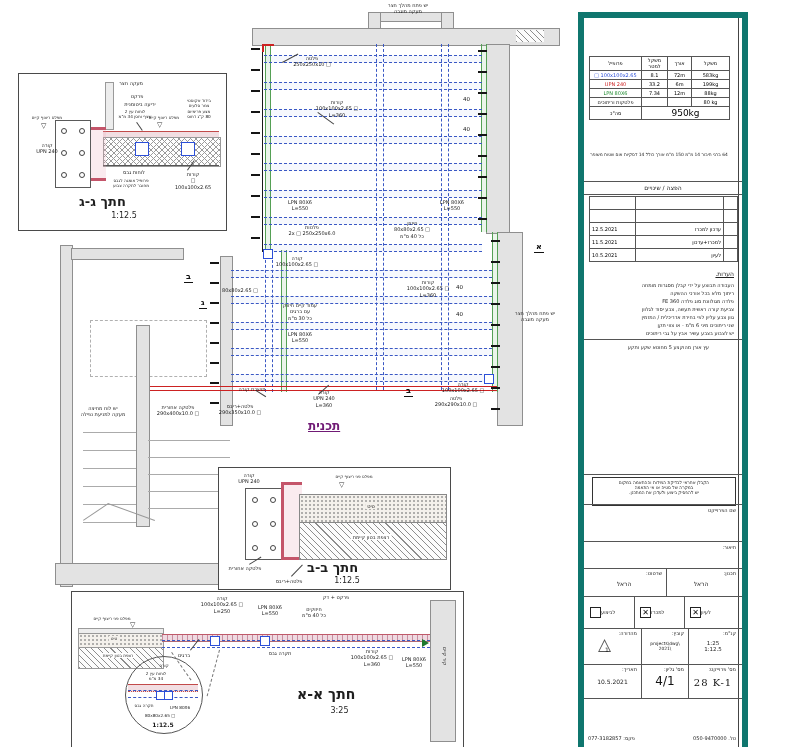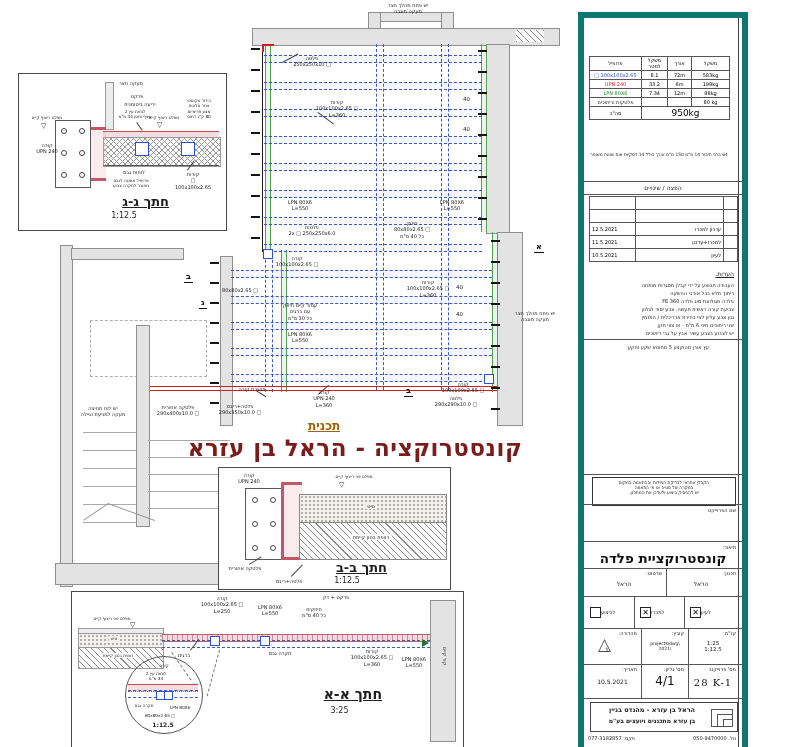--- a/index.html
+++ b/index.html
@@ -37,21 +37,21 @@
          repeating-linear-gradient(-45deg,#9a9a9a 0,#9a9a9a .7px,transparent .7px,transparent 4px);background-color:#fff}
   .tile{position:absolute;background:#f2dee2;border-top:1px solid #c24a4a;border-bottom:1px dotted #c24a4a}
   .deckband{position:absolute;background-color:#efdae1;border-top:1px solid #c05a6a;border-bottom:1px solid #b06a74;
             background-image:repeating-linear-gradient(90deg,#c98ca0 0,#c98ca0 .7px,transparent .7px,transparent 5px)}
   .beamline{position:absolute;height:6px;border-top:1px dashed #3a58c4;border-bottom:1px dashed #3a58c4}
   .upn{position:absolute;border-left:3px solid #c4556a;border-top:3px solid #c4556a;border-bottom:3px solid #c4556a;background:rgba(231,166,180,.22)}
   .plate{position:absolute;border:1px solid #5a5a5a;background:#fff}
   .boltgrid{position:absolute}
   .bolt{position:absolute;width:4px;height:4px;border:1px solid #444;border-radius:50%;background:#fff}
   .lvl{position:absolute;font-size:7px;color:#333;z-index:6}
-  .sec-title{position:absolute;font-weight:bold;color:#1e1e1e;text-decoration:underline;direction:rtl;text-align:right;z-index:6}
+  .sec-title{position:absolute;font-weight:bold;color:#1e1e1e;direction:rtl;text-align:left;z-index:6}
   .sec-scale{position:absolute;color:#1e1e1e;text-align:center;z-index:6}
   .circle{position:absolute;border:1px solid #555;border-radius:50%}
   .vtext{writing-mode:vertical-rl;text-orientation:mixed}
   .arr{position:absolute;width:0;height:0;border-top:4px solid transparent;border-bottom:4px solid transparent;border-left:7px solid #1d7a2e}
   
   #tblock{position:absolute;border:6px solid #0f766e;background:#fff}
   #tblock .inedge{position:absolute;right:3px;top:0;bottom:0;width:0;border-left:1px solid #444}
   table{border-collapse:collapse;table-layout:fixed}
   .mat{position:absolute;background:#fff}
   .mat th,.mat td{border:1px solid #555;font-size:5px;padding:1px 2px;text-align:center;vertical-align:middle;overflow:hidden}
@@ -59,21 +59,21 @@
   .mat .tot{font-size:9px;text-align:center}
   .rev{position:absolute;background:#fff}
   .rev td{border:1px solid #555;font-size:5px;padding:0 2px;height:12px;overflow:hidden}
   .tb-lbl{position:absolute;font-size:5px;color:#222;direction:rtl;white-space:pre-line}
   .tb-sm{position:absolute;font-size:4.4px;color:#222;direction:rtl;white-space:pre-line}
   .cb{position:absolute;width:9px;height:9px;border:1px solid #222;text-align:center}
   .cb span{font-size:8px;line-height:9px;color:#111;display:block}
   .vdiv{position:absolute;width:0;border-left:1px solid #555}
   .notesline{font-size:5px;line-height:1.6;color:#222;text-align:right;direction:rtl}
   #watermark{position:absolute;color:#7b1c1c;font-weight:bold;font-size:23px;direction:rtl;text-align:center;z-index:20;letter-spacing:.5px}
-  .plan-title{position:absolute;font-size:12px;font-weight:bold;color:#a16207;text-decoration:underline;direction:rtl;z-index:6}
+  .plan-title{position:absolute;font-size:12px;font-weight:bold;color:#701a75;text-decoration:underline;direction:rtl;z-index:6}
   .logo-sq{position:absolute;border:1px solid #555;background:#fff}
 </style>
 </head>
 <body>
 
 <div id="sheet">
 
   <div class="wall" style="left:368px;top:12px;width:84px;height:8px"></div>
   <div class="wall" style="left:368px;top:12px;width:11px;height:22px"></div>
   <div class="wall" style="left:441px;top:12px;width:11px;height:22px"></div>
@@ -243,21 +243,20 @@
   <span class="dim" style="left:463px;top:126px">40</span>
   <span class="dim" style="left:456px;top:284px">40</span>
   <span class="dim" style="left:456px;top:311px">40</span>
 
   <span class="marker" style="left:534px;top:243px">א</span>
   <span class="marker" style="left:184px;top:273px">ב</span>
   <span class="marker" style="left:199px;top:299px">ג</span>
   <span class="marker" style="left:404px;top:387px">ב</span>
 
   <div class="plan-title" style="left:308px;top:419px">תכנית</div>
-  <div id="watermark" style="left:150px;top:435px;width:410px">קונסטרוקציה - הראל בן עזרא</div>
 
   <div class="box" style="left:18px;top:73px;width:207px;height:156px">
     <div class="wallthin" style="left:86px;top:8px;width:7px;height:46px"></div>
     <div class="tile" style="left:84px;top:57px;width:116px;height:6px"></div>
     <div class="abs insul" style="left:84px;top:63px;width:116px;height:28px;border:1px solid #999"></div>
     <div class="bluesq" style="left:116px;top:68px;width:12px;height:12px"></div>
     <div class="bluesq" style="left:162px;top:68px;width:12px;height:12px"></div>
     <div class="hline" style="left:84px;top:91px;width:116px"></div>
     <div class="upn" style="left:68px;top:53px;width:16px;height:48px"></div>
     <div class="plate" style="left:36px;top:46px;width:34px;height:66px"></div>
@@ -475,21 +474,20 @@
 
     <div class="hline" style="left:0;top:456px;width:158px"></div>
     <div class="tb-sm" style="left:8px;top:459px;width:142px;height:25px;border:0.5px solid #333;text-align:center;padding-top:2px">הקבלן אחראי לבדיקת המידות וההתאמה במקום
 במקרה של סטיה או אי התאמה
 יש להפסיק ביצוע ולעדכן את המתכנן.</div>
     <div class="hline" style="left:0;top:486px;width:158px"></div>
     <div class="tb-lbl" style="left:5px;top:489px;width:147px;text-align:right">שם הפרוייקט</div>
 
     <div class="hline" style="left:0;top:523px;width:158px"></div>
     <div class="tb-lbl" style="left:5px;top:526px;width:147px;text-align:right">תיאור:</div>
-    <div class="abs" style="left:0;top:532px;width:158px;text-align:center;font-size:13.5px;font-weight:bold;direction:rtl;color:#111">קונסטרוקציית פלדה</div>
     <div class="hline" style="left:0;top:550px;width:158px"></div>
 
     <div class="vdiv" style="left:82px;top:550px;height:28px"></div>
     <div class="tb-lbl" style="left:86px;top:552px;width:66px;text-align:right">תכנון:</div>
     <div class="tb-lbl" style="left:86px;top:562px;width:62px;text-align:center;font-size:6px">הראל</div>
     <div class="tb-lbl" style="left:4px;top:552px;width:74px;text-align:right">שרטוט:</div>
     <div class="tb-lbl" style="left:8px;top:562px;width:64px;text-align:center;font-size:6px">הראל</div>
     <div class="hline" style="left:0;top:578px;width:158px"></div>
 
     <div class="vdiv" style="left:50px;top:578px;height:32px"></div>
@@ -524,26 +522,19 @@
     <div class="vdiv" style="left:57px;top:646px;height:34px"></div>
     <div class="vdiv" style="left:104px;top:646px;height:34px"></div>
     <div class="tb-lbl" style="left:4px;top:648px;width:49px;text-align:right">תאריך:</div>
     <div class="abs" style="left:2px;top:660px;width:53px;text-align:center;font-size:6px;color:#222">10.5.2021</div>
     <div class="tb-lbl" style="left:59px;top:648px;width:41px;text-align:right">מס' גליון:</div>
     <div class="abs" style="left:59px;top:656px;width:44px;text-align:center;font-size:12px;color:#111">4/1</div>
     <div class="tb-lbl" style="left:106px;top:648px;width:46px;text-align:right">מס' פרוייקט:</div>
     <div class="abs" style="left:104px;top:659px;width:50px;text-align:center;font-size:10px;letter-spacing:1px;color:#111;font-family:'DejaVu Serif','Liberation Serif',serif">28 K-1</div>
     <div class="hline" style="left:0;top:680px;width:158px"></div>
 
-    <div class="abs" style="left:6px;top:684px;width:146px;height:28px;border:1px solid #444">
-      <div class="logo-sq" style="right:4px;bottom:4px;width:20px;height:16px"></div>
-      <div class="logo-sq" style="right:4px;bottom:4px;width:14px;height:11px"></div>
-      <div class="logo-sq" style="right:4px;bottom:4px;width:8px;height:6px"></div>
-      <div class="tb-lbl" style="left:2px;top:3px;width:118px;text-align:center;font-weight:bold;font-size:6.5px">הראל בן עזרא - מהנדס בניין</div>
-      <div class="tb-lbl" style="left:2px;top:14px;width:118px;text-align:center;font-weight:bold;font-size:6px">בן עזרא מתכננים ויועצים בע"מ</div>
-    </div>
 
     <div class="tb-lbl" style="left:78px;top:717px;width:74px;text-align:right">טל. 050-9470000</div>
     <div class="tb-lbl" style="left:4px;top:717px;width:72px;text-align:left">פקס: 077-3182857</div>
     <div class="tb-lbl" style="left:78px;top:729px;width:74px;text-align:right">מען: כפר פינס</div>
     <div class="tb-lbl" style="left:4px;top:729px;width:72px;text-align:left">דוא"ל: rib456@gmail.com</div>
   </div>
 </div>
 
 </body></html>

